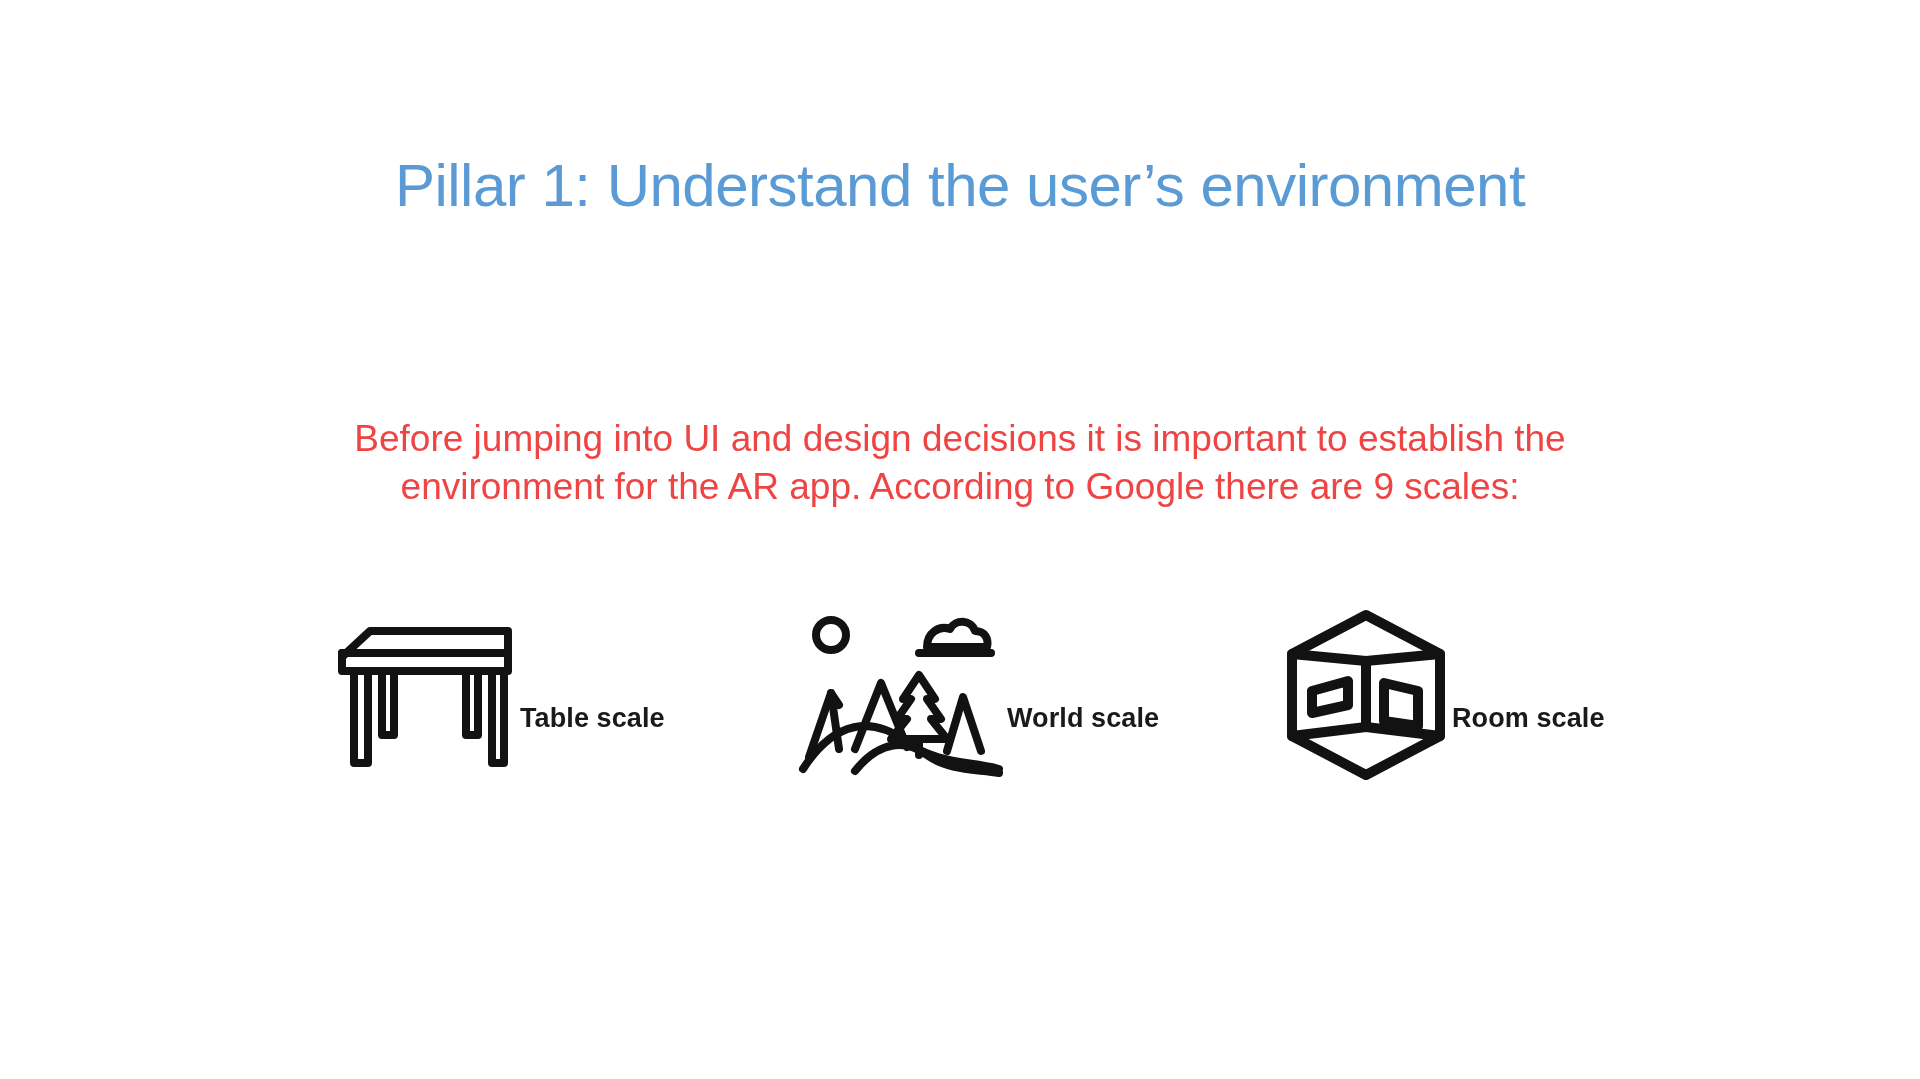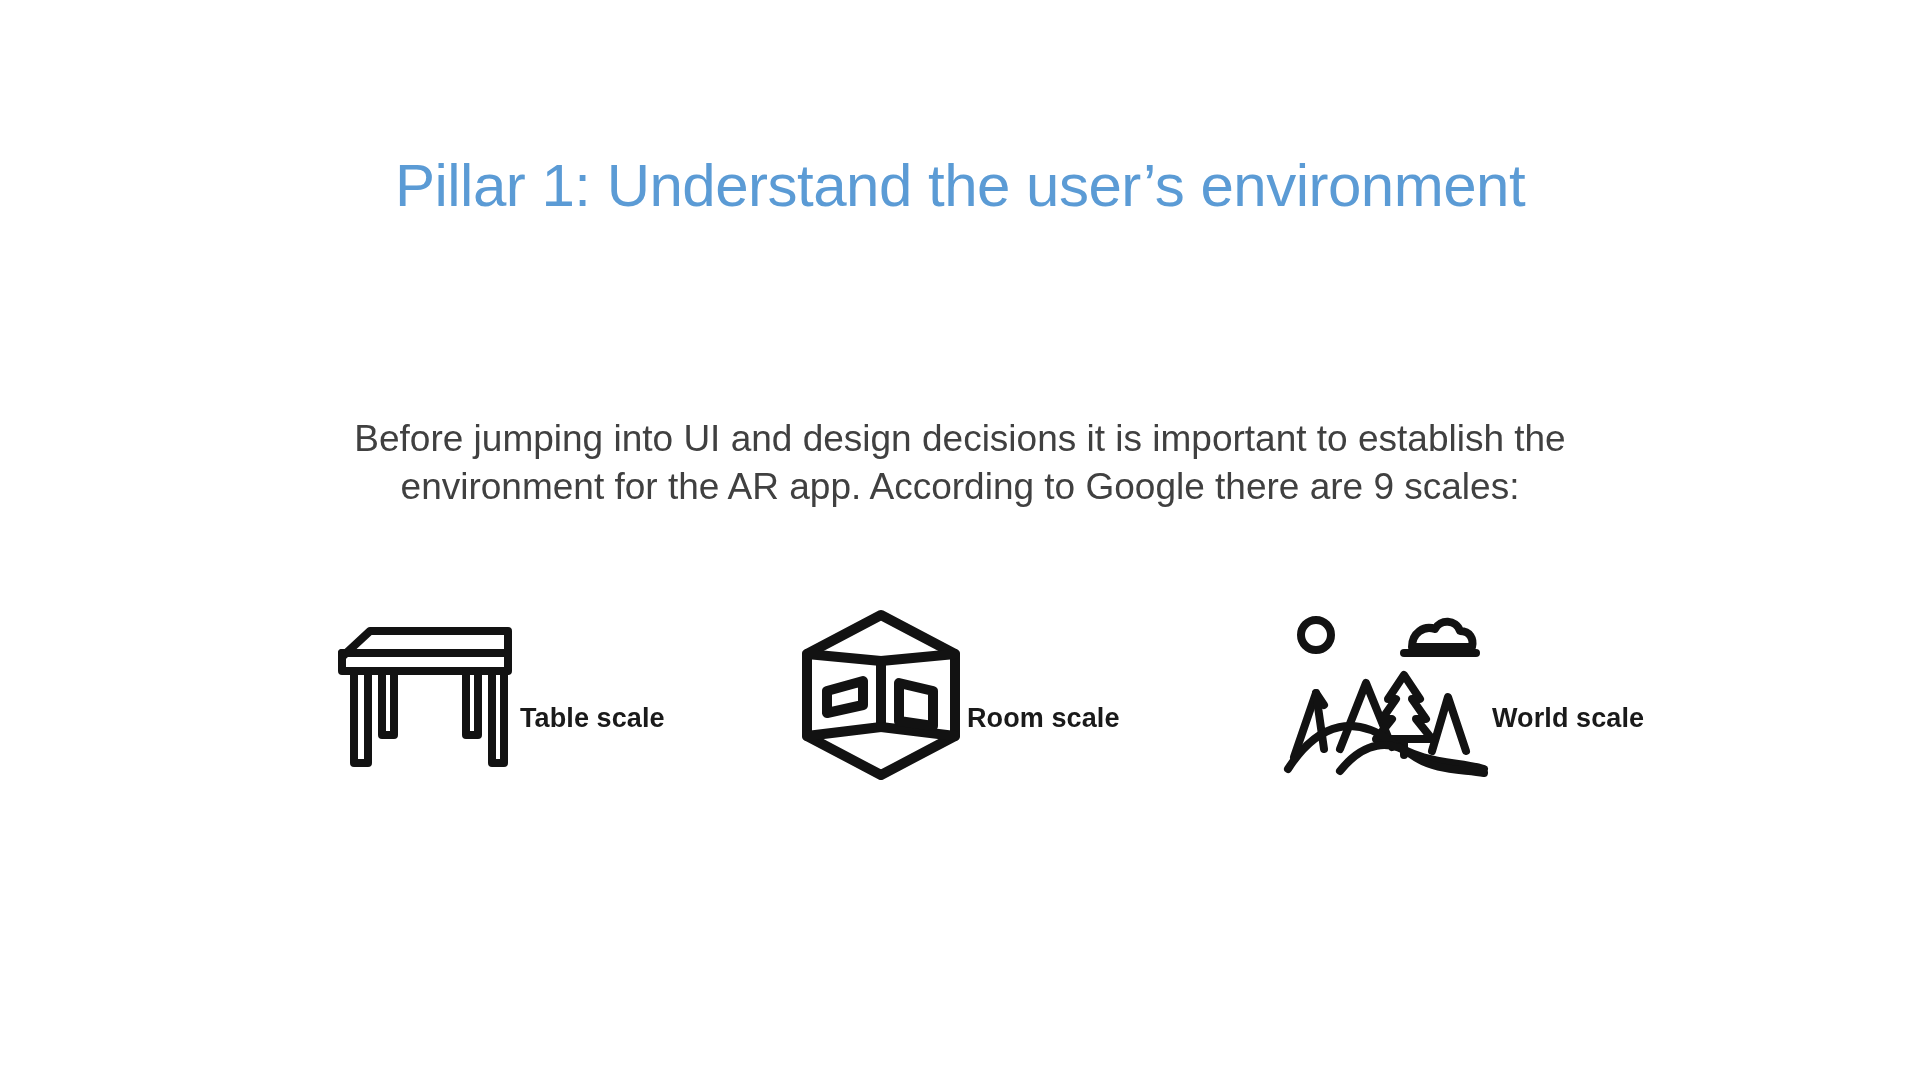--- a/index.html
+++ b/index.html
@@ -58,21 +58,21 @@
     transform: translateX(-50%);
     top: 415px;
     width: 1500px;
     text-align: center;
   }
 
   .body-line {
     font-size: 37px;
     font-weight: 400;
     line-height: 1.30;
-    color: #404040;
+    color: #ef4444;
     white-space: nowrap;
   }
 
   
   .icons-row {
     position: absolute;
     left: 50%;
     transform: translateX(-50%);
     top: 595px;
     width: 1300px;
@@ -138,44 +138,20 @@
           <path d="M156 58 L156 122 L168 122 L168 58"></path>
 
           <path d="M182 58 L182 150 L194 150 L194 58"></path>
         </svg>
       </div>
       <div class="icon-caption">Table scale</div>
     </div>
 
     <div class="icon-cell">
       <div class="icon-art">
-        <svg width="172" height="172" viewBox="0 0 172 172" fill="none" stroke="#121212" stroke-width="10" stroke-linecap="round" stroke-linejoin="round">
-
-          <path d="M86 6 L160 45 L160 127 L86 166 L12 127 L12 45 Z"></path>
-
-          <path d="M86 52 L86 118"></path>
-
-          <path d="M12 45 L86 52"></path>
-
-          <path d="M160 45 L86 52"></path>
-
-          <path d="M12 127 L86 118"></path>
-
-          <path d="M160 127 L86 118"></path>
-
-          <path d="M32 82 L68 72 L68 96 L32 104 Z"></path>
-
-          <path d="M104 74 L138 82 L138 117 L104 112 Z"></path>
-        </svg>
-      </div>
-      <div class="icon-caption">Room scale</div>
-    </div>
-
-    <div class="icon-cell">
-      <div class="icon-art">
         <svg width="212" height="172" viewBox="0 0 212 172" fill="none" stroke="#121212" stroke-width="8" stroke-linecap="round" stroke-linejoin="round">
 
           <circle cx="36" cy="26" r="15"></circle>
 
           <path d="M132 38 C132 24 144 16 155 20 C160 10 176 10 180 22
                    C190 22 194 30 192 38 Z"></path>
           <path d="M124 44 L196 44"></path>
 
           <path d="M14 148 L36 84 L44 96"></path>
           <path d="M36 84 L44 140"></path>
@@ -187,14 +163,38 @@
           <path d="M124 66 L140 90 L132 90 L146 110 L136 110 L152 130 L96 130 L112 110 L102 110 L116 90 L108 90 Z"></path>
           <path d="M124 130 L124 146"></path>
 
           <path d="M8 160 C40 110 78 108 110 132 C142 156 178 152 204 160"></path>
           <path d="M60 162 C84 132 110 130 132 146 C154 162 182 160 204 164"></path>
         </svg>
       </div>
       <div class="icon-caption">World scale</div>
     </div>
 
+    <div class="icon-cell">
+      <div class="icon-art">
+        <svg width="172" height="172" viewBox="0 0 172 172" fill="none" stroke="#121212" stroke-width="10" stroke-linecap="round" stroke-linejoin="round">
+
+          <path d="M86 6 L160 45 L160 127 L86 166 L12 127 L12 45 Z"></path>
+
+          <path d="M86 52 L86 118"></path>
+
+          <path d="M12 45 L86 52"></path>
+
+          <path d="M160 45 L86 52"></path>
+
+          <path d="M12 127 L86 118"></path>
+
+          <path d="M160 127 L86 118"></path>
+
+          <path d="M32 82 L68 72 L68 96 L32 104 Z"></path>
+
+          <path d="M104 74 L138 82 L138 117 L104 112 Z"></path>
+        </svg>
+      </div>
+      <div class="icon-caption">Room scale</div>
+    </div>
+
   </div>
 </div>
 
 </body></html>

